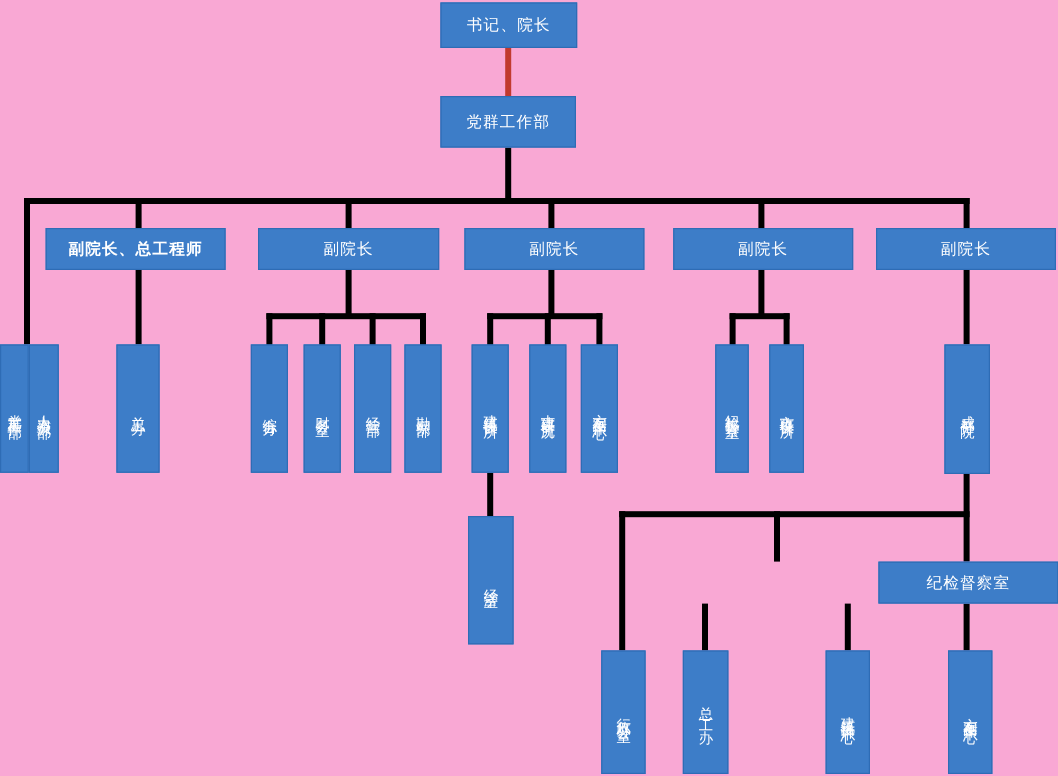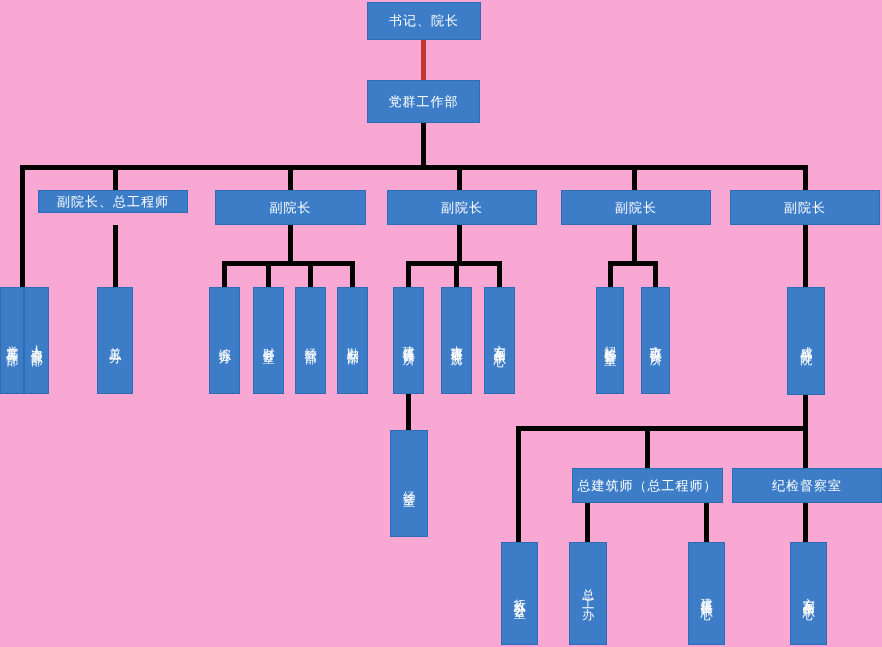--- a/index.html
+++ b/index.html
@@ -81,21 +81,21 @@
   <div class="conn" style="left:516px;top:426px;width:292px;height:5px;"></div>
   <div class="conn" style="left:516px;top:426px;width:5px;height:116px;"></div>
   <div class="conn" style="left:645px;top:426px;width:5px;height:42px;"></div>
   <div class="conn" style="left:585px;top:503px;width:5px;height:39px;"></div>
   <div class="conn" style="left:704px;top:503px;width:5px;height:39px;"></div>
   <div class="conn" style="left:803px;top:503px;width:5px;height:39px;"></div>
 
   <div class="node" style="left:367px;top:2px;width:114px;height:38px;">书记、院长</div>
   <div class="node" style="left:367px;top:80px;width:113px;height:43px;">党群工作部</div>
 
-  <div class="node" style="left:38px;top:190px;width:150px;height:23px;">副院长、总工程师</div>
+  <div class="node" style="left:38px;top:190px;width:150px;height:35px;font-weight:bold;">副院长、总工程师</div>
   <div class="node" style="left:215px;top:190px;width:151px;height:35px;">副院长</div>
   <div class="node" style="left:387px;top:190px;width:150px;height:35px;">副院长</div>
   <div class="node" style="left:561px;top:190px;width:150px;height:35px;">副院长</div>
   <div class="node" style="left:730px;top:190px;width:150px;height:35px;">副院长</div>
 
   <div class="node v" style="left:0px;top:287px;width:24px;height:107px;">党群工作部</div>
   <div class="node v" style="left:24px;top:287px;width:25px;height:107px;">人力资源部</div>
   <div class="node v" style="left:97px;top:287px;width:36px;height:107px;">总工办</div>
 
   <div class="node v" style="left:209px;top:287px;width:31px;height:107px;">综合办</div>
@@ -107,21 +107,20 @@
   <div class="node v" style="left:441px;top:287px;width:31px;height:107px;">古建研究所</div>
   <div class="node v" style="left:484px;top:287px;width:31px;height:107px;">方案创作中心</div>
 
   <div class="node v" style="left:596px;top:287px;width:28px;height:107px;">纪检督察室</div>
   <div class="node v" style="left:641px;top:287px;width:29px;height:107px;">市政设计所</div>
 
   <div class="node v" style="left:787px;top:287px;width:38px;height:108px;">成都分院</div>
 
   <div class="node v" style="left:390px;top:430px;width:38px;height:107px;">经济室</div>
 
-  <div class="node" style="left:572px;top:468px;width:151px;height:35px;">总建筑师（总工程师）</div>
   <div class="node" style="left:732px;top:468px;width:150px;height:35px;">纪检督察室</div>
 
   <div class="node v" style="left:501px;top:542px;width:37px;height:103px;">行政办公室</div>
   <div class="node v spread" style="left:569px;top:542px;width:38px;height:103px;">总工办</div>
   <div class="node v" style="left:688px;top:542px;width:37px;height:103px;">建筑设计中心</div>
   <div class="node v" style="left:790px;top:542px;width:37px;height:103px;">方案创作中心</div>
 
 </div>
 
 </body></html>

